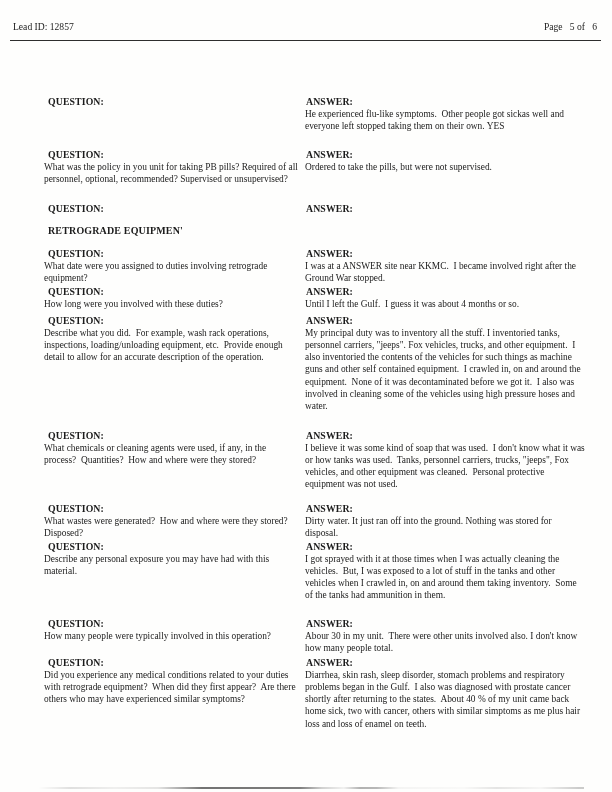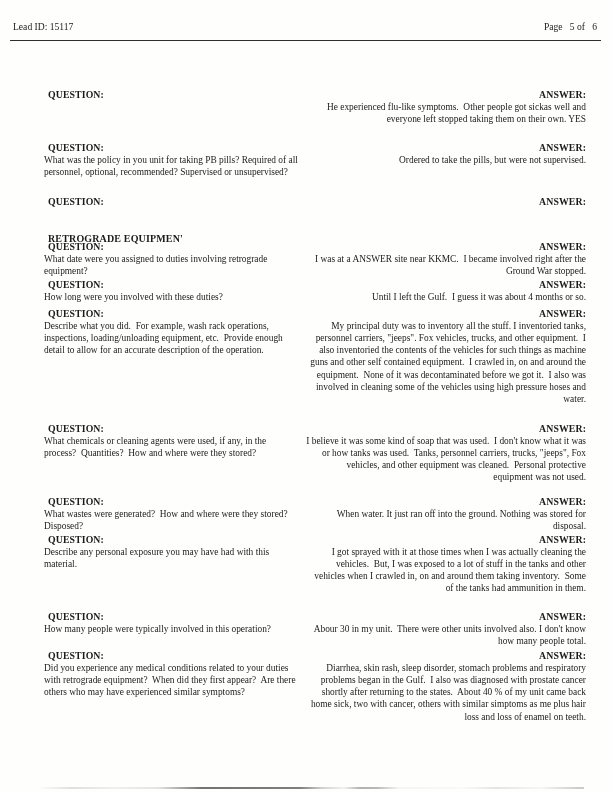--- a/index.html
+++ b/index.html
@@ -55,52 +55,51 @@
   }
   .q-col {
     position: absolute;
     left: 44px;
     width: 254px;
   }
   .a-col {
     position: absolute;
     left: 305px;
     width: 281px;
-    text-align: right;
   }
   .blk-label {
     font-weight: bold;
     font-size: 9.8px;
     line-height: 13px;
     padding-left: 4px;
     letter-spacing: 0.1px;
+    margin-top: 7px;
   }
   .a-col .blk-label { padding-left: 1px; }
   .blk-text {
     font-size: 9.4px;
     line-height: 12.15px;
     white-space: pre-wrap;
   }
   .section-header {
     position: absolute;
     left: 48px;
     font-weight: bold;
     font-size: 10px;
     line-height: 13px;
     letter-spacing: 0.15px;
-    margin-top: 8px;
   }
 </style>
 </head>
 <body>
 
 <div class="page">
 
   <div class="page-header">
-    <span>Lead ID: 15117</span>
+    <span>Lead ID: 12857</span>
     <span>Page   5 of   6</span>
   </div>
 
   <div class="header-rule"></div>
 
   <div class="qa-row" style="top:88px">
     <div class="q-col">
       <div class="blk-label">QUESTION:</div>
     </div>
     <div class="a-col">
@@ -176,21 +175,21 @@
     </div>
   </div>
 
   <div class="qa-row" style="top:495px">
     <div class="q-col">
       <div class="blk-label">QUESTION:</div>
       <div class="blk-text">What wastes were generated?  How and where were they stored?  Disposed?</div>
     </div>
     <div class="a-col">
       <div class="blk-label">ANSWER:</div>
-      <div class="blk-text">When water. It just ran off into the ground. Nothing was stored for disposal.</div>
+      <div class="blk-text">Dirty water. It just ran off into the ground. Nothing was stored for disposal.</div>
     </div>
   </div>
 
   <div class="qa-row" style="top:533px">
     <div class="q-col">
       <div class="blk-label">QUESTION:</div>
       <div class="blk-text">Describe any personal exposure you may have had with this material.</div>
     </div>
     <div class="a-col">
       <div class="blk-label">ANSWER:</div>

